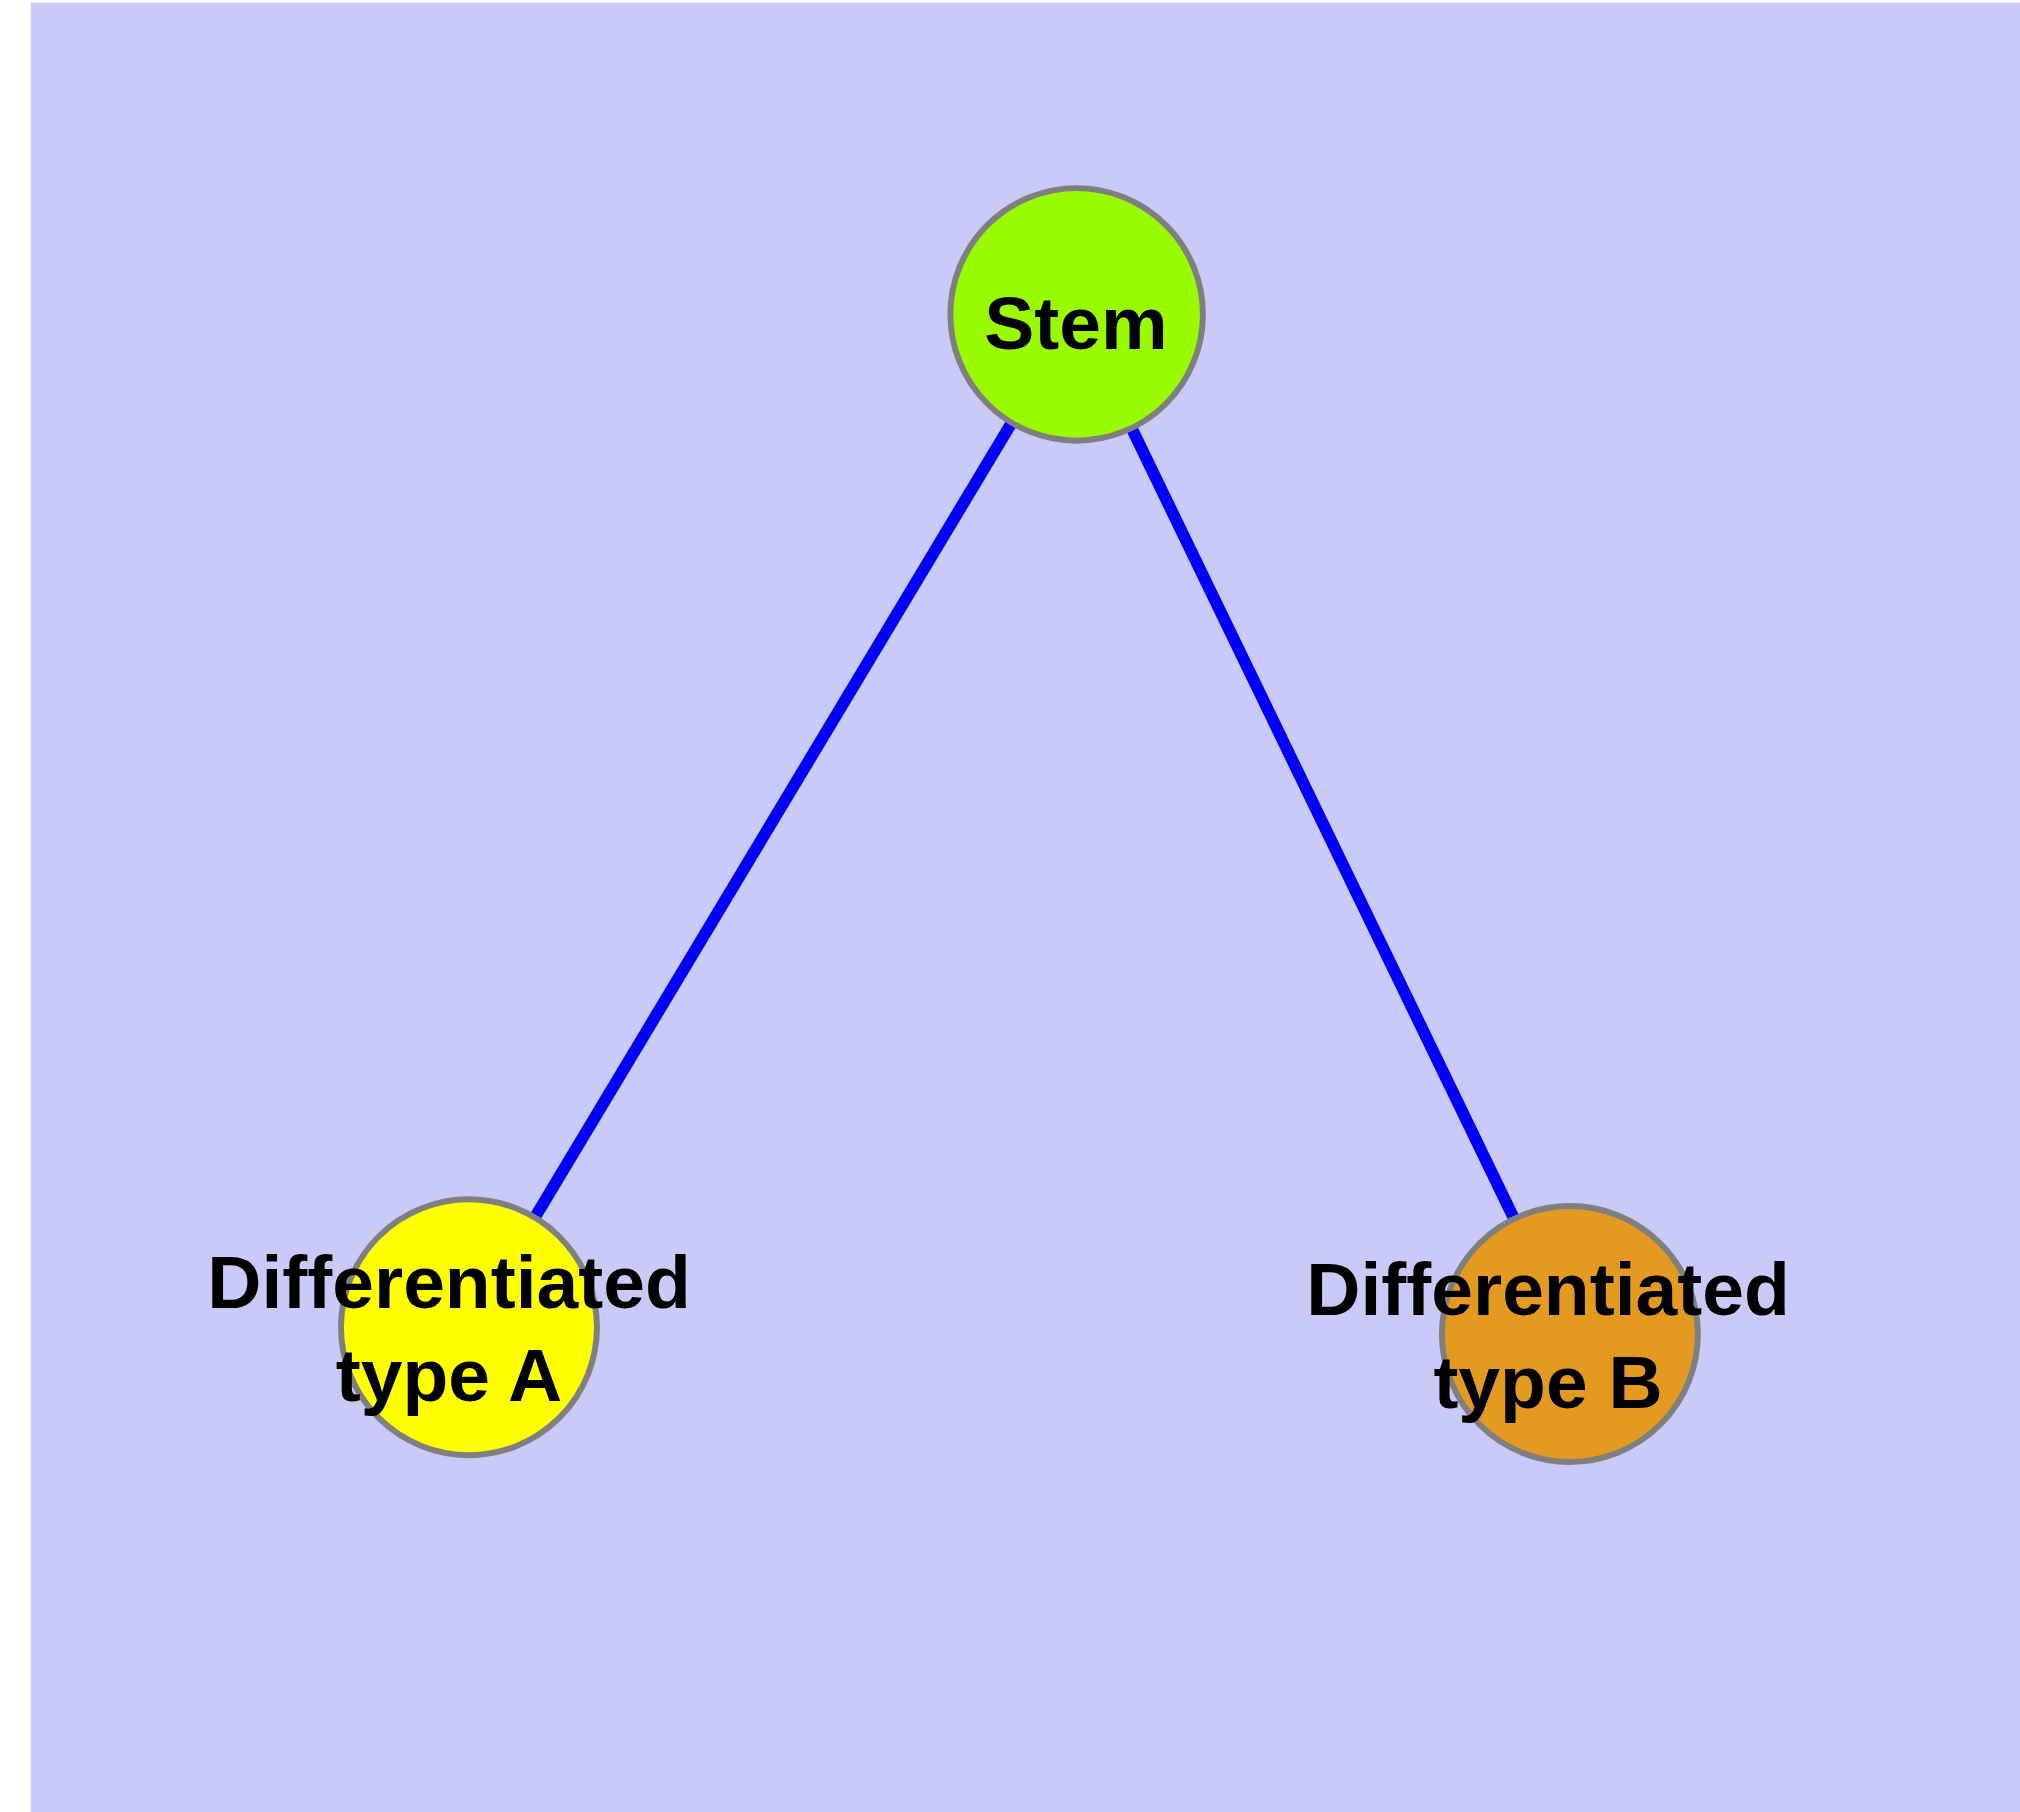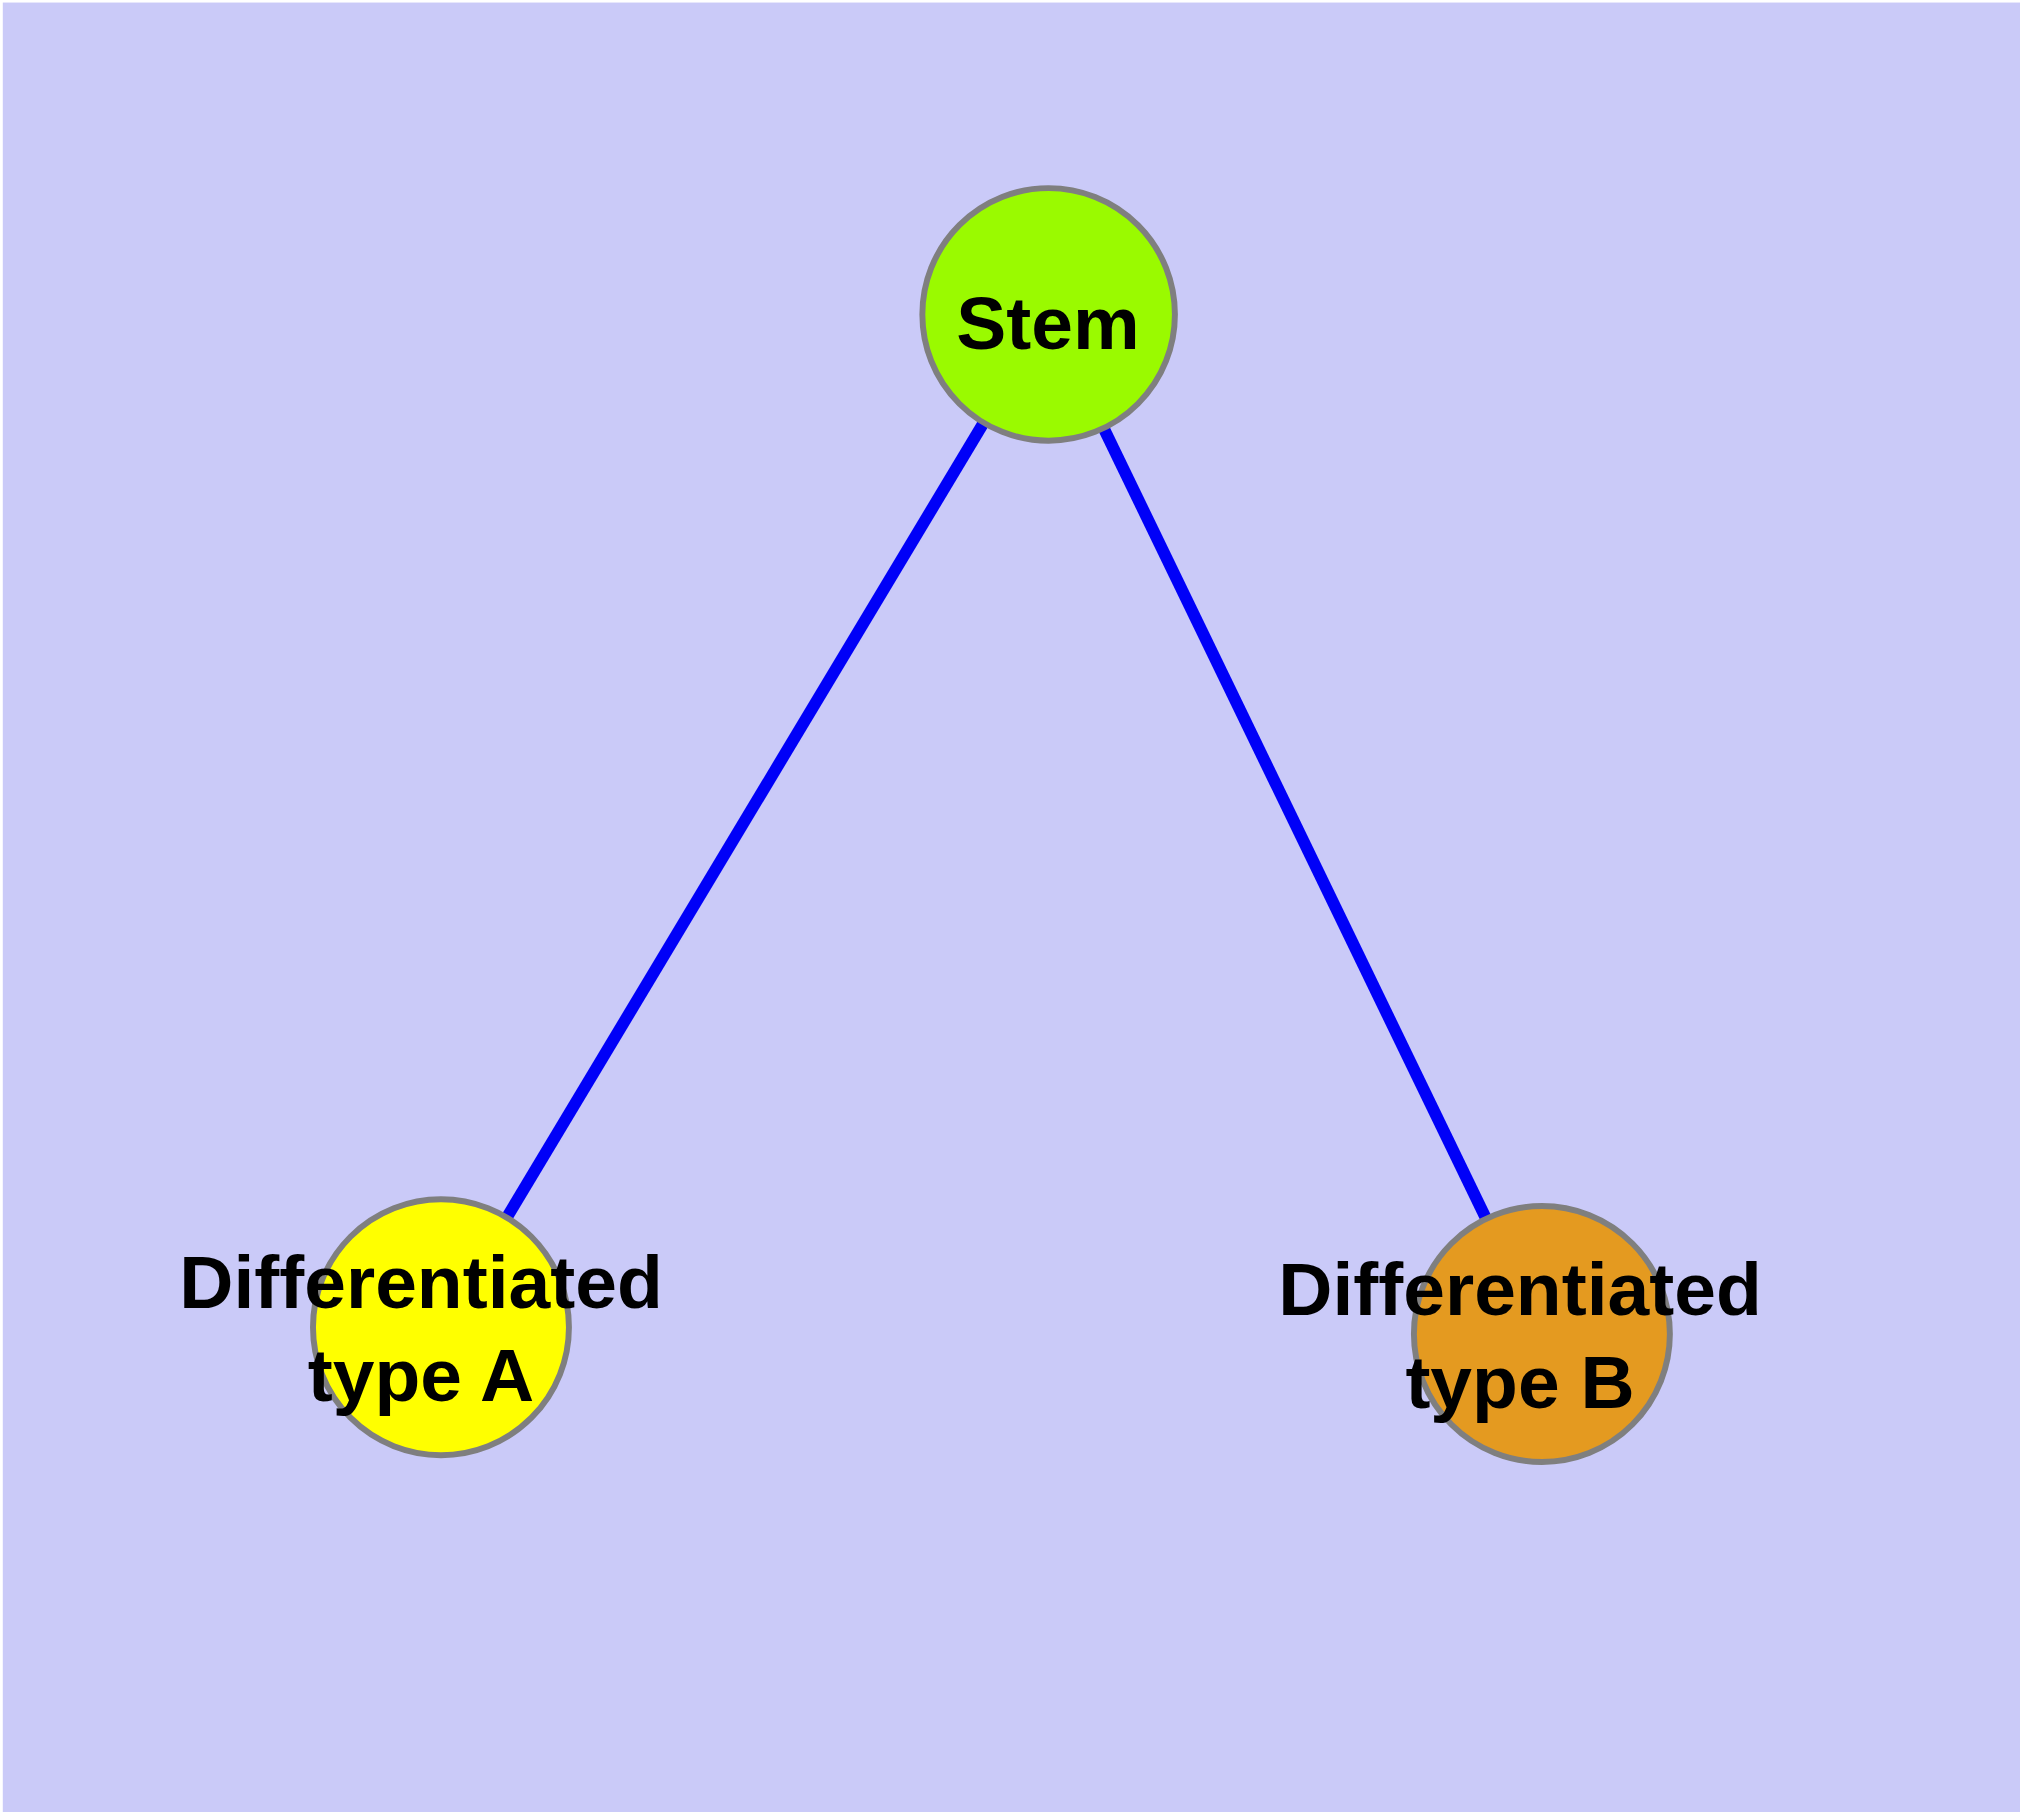--- a/index.html
+++ b/index.html
@@ -8,20 +8,21 @@
     background: #ffffff;
     width: 2021px;
     height: 1812px;
     overflow: hidden;
   }
   .stage {
     position: relative;
     width: 1797px;
     height: 1812px;
     font-family: "Liberation Sans", "DejaVu Sans", sans-serif;
+    margin-left: 28px;
   }
   .stage svg {
     position: absolute;
     left: 0;
     top: 0;
     display: block;
   }
   .edge {
     stroke-width: 14px;
     fill: none;

